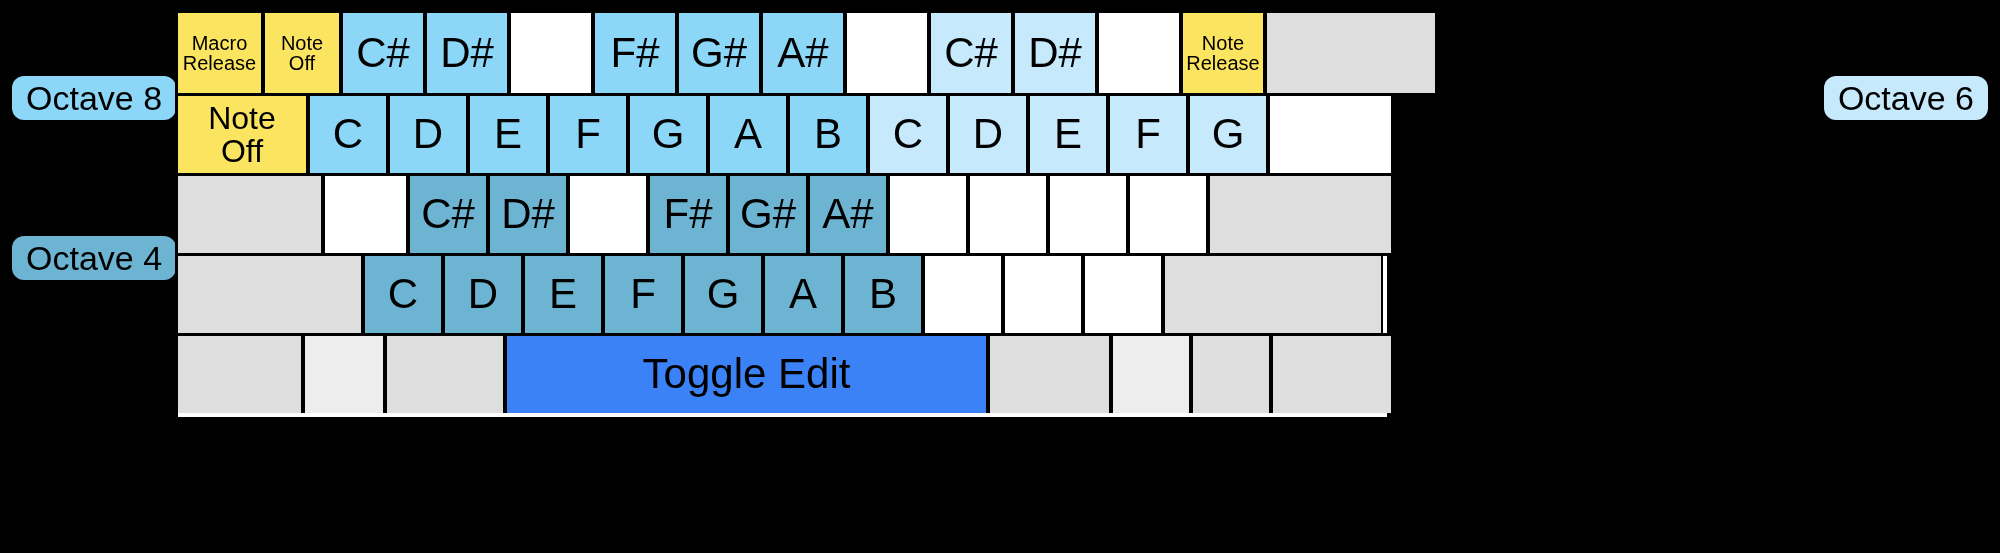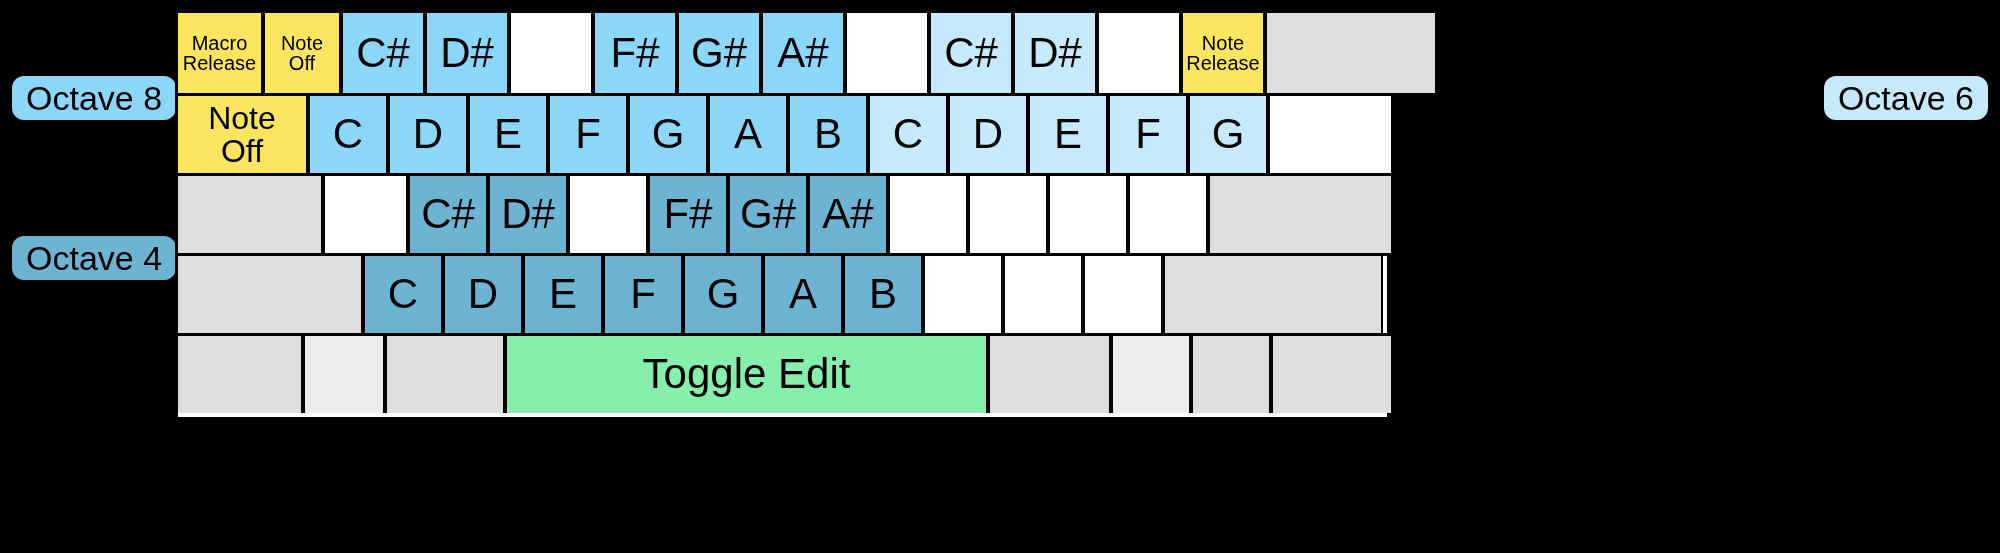--- a/index.html
+++ b/index.html
@@ -19,21 +19,21 @@
   .key:first-child{border-left:none;}
 
   
   .c-white   {background:#ffffff;}
   .c-grey    {background:#dedede;}
   .c-grey2   {background:#ededed;}
   .c-yellow  {background:#fbe45f;}
   .c-blue2   {background:#8cd6f7;}   
   .c-blue3   {background:#c6e9fb;}   
   .c-blue1   {background:#6cb4d2;}   
-  .c-pink    {background:#86efac;}
+  .c-pink    {background:#3b82f6;}
 
   .t-lg  {font-size:42px;}
   .t-md  {font-size:32px;}
   .t-sm  {font-size:20px;}
 
   
   .pill{position:absolute;border-radius:12px;display:flex;align-items:center;
         justify-content:center;font-size:34px;color:#000;padding:4px 14px;
         box-sizing:border-box;white-space:nowrap;}
   #oct2{left:12px;top:76px;height:44px;background:#8cd6f7;}

